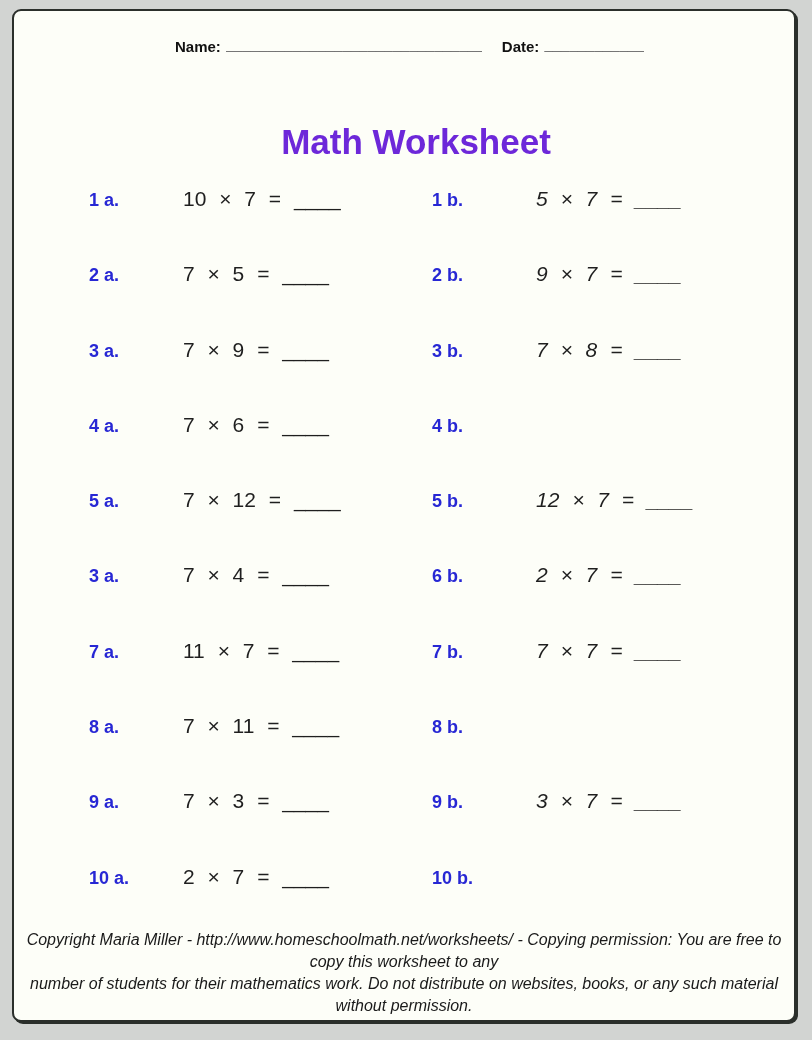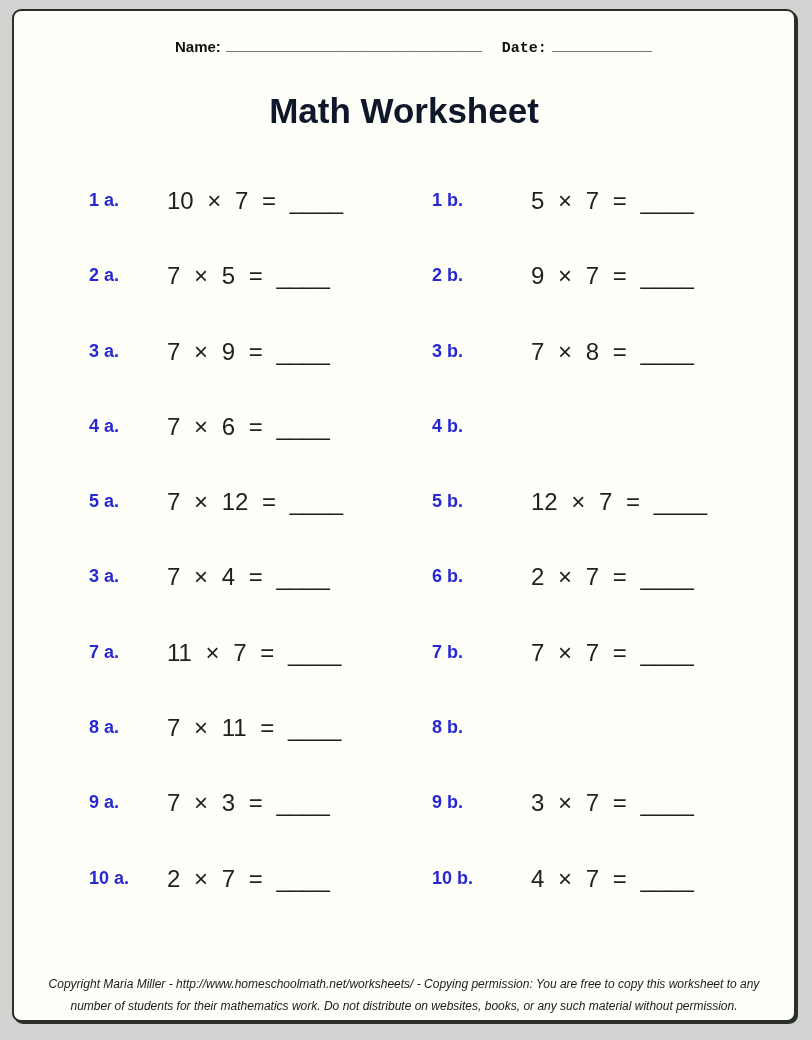--- a/index.html
+++ b/index.html
@@ -37,31 +37,32 @@
   }
   .blank-line {
     display: inline-block;
     overflow: hidden;
     white-space: nowrap;
     color: #6e6e6e;
     vertical-align: baseline;
   }
   .name-line { width: 256px; margin-left: 5px; }
   .date-line { width: 100px; margin-left: 5px; }
-  .date-label { margin-left: 20px; font-family: Liberation Mono, monospace; }
+  .date-label { margin-left: 20px; }
   .title {
     position: absolute;
-    top: 80px;
+    top: 111px;
     left: 0;
     width: 100%;
     text-align: center;
     font-size: 35px;
     font-weight: bold;
-    color: #0f172a;
+    color: #6d28d9;
     letter-spacing: 0px;
+    padding-left: 12px;
   }
   .problems {
     position: absolute;
     top: 176px;
     left: 0;
     right: 0;
   }
   .row {
     position: relative;
     height: 75.3px;
@@ -70,37 +71,38 @@
     position: absolute;
     top: 3px;
     font-size: 18px;
     font-weight: bold;
     color: #2727d4;
     white-space: nowrap;
   }
   .expr {
     position: absolute;
     top: 0;
-    font-size: 24px;
+    font-size: 21px;
     color: #1f1f1f;
     word-spacing: 7px;
     white-space: nowrap;
+    margin-left: 16px;
   }
   .la { left: 75px; }
   .ea { left: 153px; }
   .lb { left: 418px; }
-  .eb { left: 517px; }
+  .eb { left: 506px; font-style: italic; }
   .footer {
     position: absolute;
     bottom: 3px;
     left: 0;
     width: 100%;
     text-align: center;
     font-style: italic;
-    font-size: 12px;
+    font-size: 16px;
     line-height: 22px;
     color: #1a1a1a;
   }
 </style>
 </head>
 <body>
 
 <div class="page">
 
   <div class="header">
@@ -159,21 +161,20 @@
       <div class="row">
         <span class="plabel la">9 a.</span>
         <span class="expr ea">7 × 3 = ____</span>
         <span class="plabel lb">9 b.</span>
         <span class="expr eb">3 × 7 = ____</span>
       </div>
       <div class="row">
         <span class="plabel la">10 a.</span>
         <span class="expr ea">2 × 7 = ____</span>
         <span class="plabel lb">10 b.</span>
-        <span class="expr eb">4 × 7 = ____</span>
       </div>
     </div>
 
   <div class="footer">
     <div>Copyright Maria Miller - http://www.homeschoolmath.net/worksheets/ - Copying permission: You are free to copy this worksheet to any</div>
     <div>number of students for their mathematics work. Do not distribute on websites, books, or any such material without permission.</div>
   </div>
 
 </div>
 

